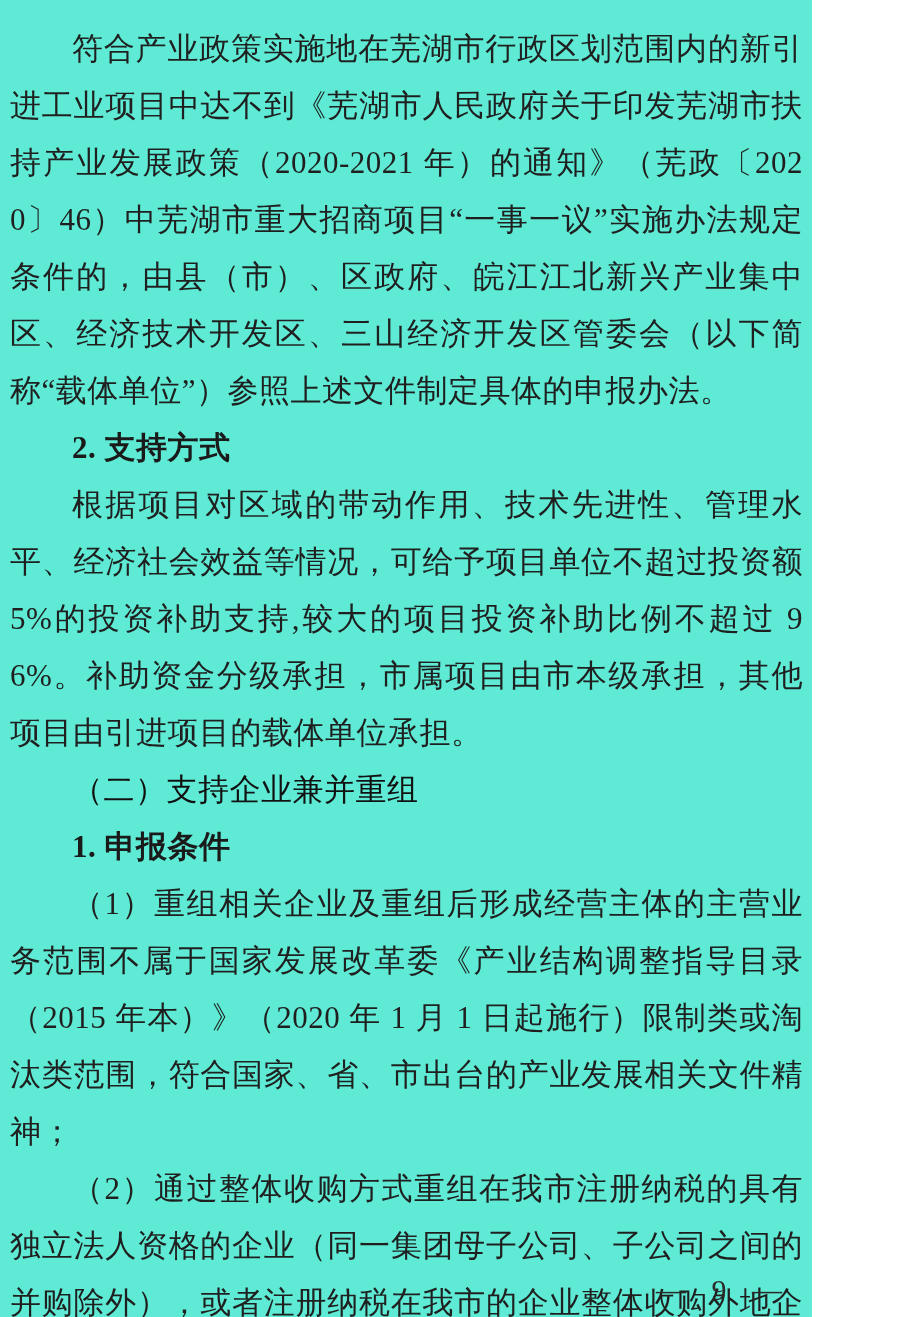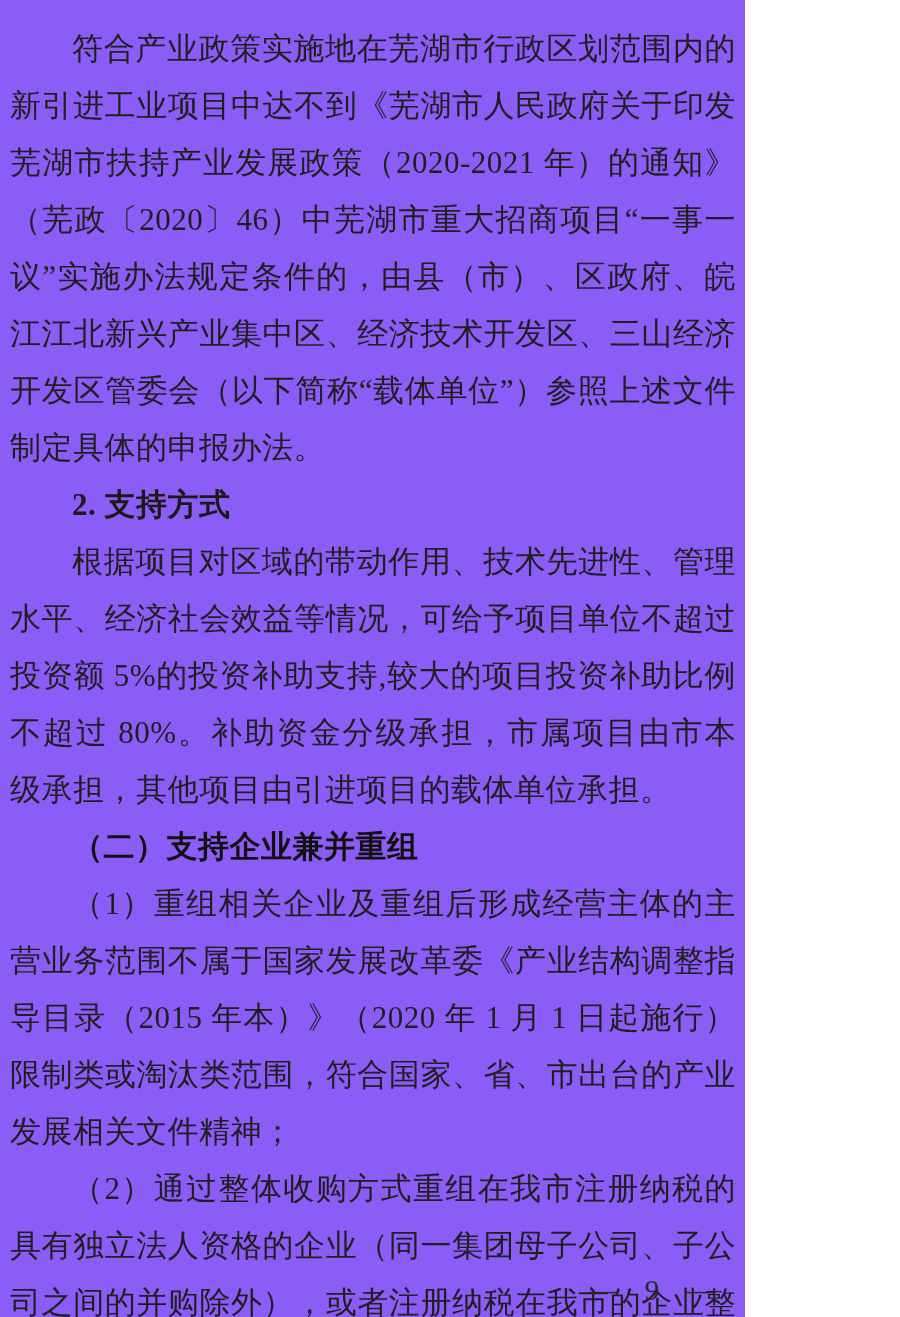--- a/index.html
+++ b/index.html
@@ -2,23 +2,23 @@
 <html><head>
 <meta charset="utf-8">
 <style>
   html, body {
     margin: 0;
     padding: 0;
     background: #ffffff;
   }
   .page {
     position: relative;
-    width: 745px;
+    width: 812px;
     height: 1317px;
-    background: #8b5cf6;
+    background: #5eead4;
     overflow: hidden;
     font-family: "Liberation Serif", "DejaVu Serif", serif;
     color: #1f1f1f;
   }
   .doc-content {
     position: absolute;
     left: 10px;
     right: 9px;
     top: 20px;
   }
@@ -32,21 +32,21 @@
     text-justify: inter-ideograph;
     text-indent: 2em;
     word-break: break-all;
   }
   
   .doc-content p.kai {
     color: #1a1a1a;
     font-weight: bold;
   }
   .doc-content p.kai-bold {
-    font-weight: 700;
+    font-weight: 400;
     color: #111111;
   }
   .page-number {
     position: absolute;
     right: 28px;
     bottom: 10px;
     font-size: 30px;
     line-height: 34px;
     color: #2a2a2a;
     letter-spacing: 2px;
@@ -54,20 +54,21 @@
     white-space: nowrap;
   }
 </style>
 </head>
 <body>
 
 <div class="page">
   <div class="doc-content">
     <p class="body">符合产业政策实施地在芜湖市行政区划范围内的新引进工业项目中达不到《芜湖市人民政府关于印发芜湖市扶持产业发展政策（2020-2021 年）的通知》（芜政〔2020〕46）中芜湖市重大招商项目“一事一议”实施办法规定条件的，由县（市）、区政府、皖江江北新兴产业集中区、经济技术开发区、三山经济开发区管委会（以下简称“载体单位”）参照上述文件制定具体的申报办法。</p>
     <p class="kai">2. 支持方式</p>
-    <p class="body">根据项目对区域的带动作用、技术先进性、管理水平、经济社会效益等情况，可给予项目单位不超过投资额 5%的投资补助支持,较大的项目投资补助比例不超过 80%。补助资金分级承担，市属项目由市本级承担，其他项目由引进项目的载体单位承担。</p>
+    <p class="body">根据项目对区域的带动作用、技术先进性、管理水平、经济社会效益等情况，可给予项目单位不超过投资额 5%的投资补助支持,较大的项目投资补助比例不超过 96%。补助资金分级承担，市属项目由市本级承担，其他项目由引进项目的载体单位承担。</p>
     <p class="kai-bold">（二）支持企业兼并重组</p>
+    <p class="kai">1. 申报条件</p>
     <p class="body">（1）重组相关企业及重组后形成经营主体的主营业务范围不属于国家发展改革委《产业结构调整指导目录（2015 年本）》（2020 年 1 月 1 日起施行）限制类或淘汰类范围，符合国家、省、市出台的产业发展相关文件精神；</p>
     <p class="body">（2）通过整体收购方式重组在我市注册纳税的具有独立法人资格的企业（同一集团母子公司、子公司之间的并购除外），或者注册纳税在我市的企业整体收购外地企业；</p>
   </div>
 
   <div class="page-number">— 9 —</div>
 </div>
 
 </body></html>

